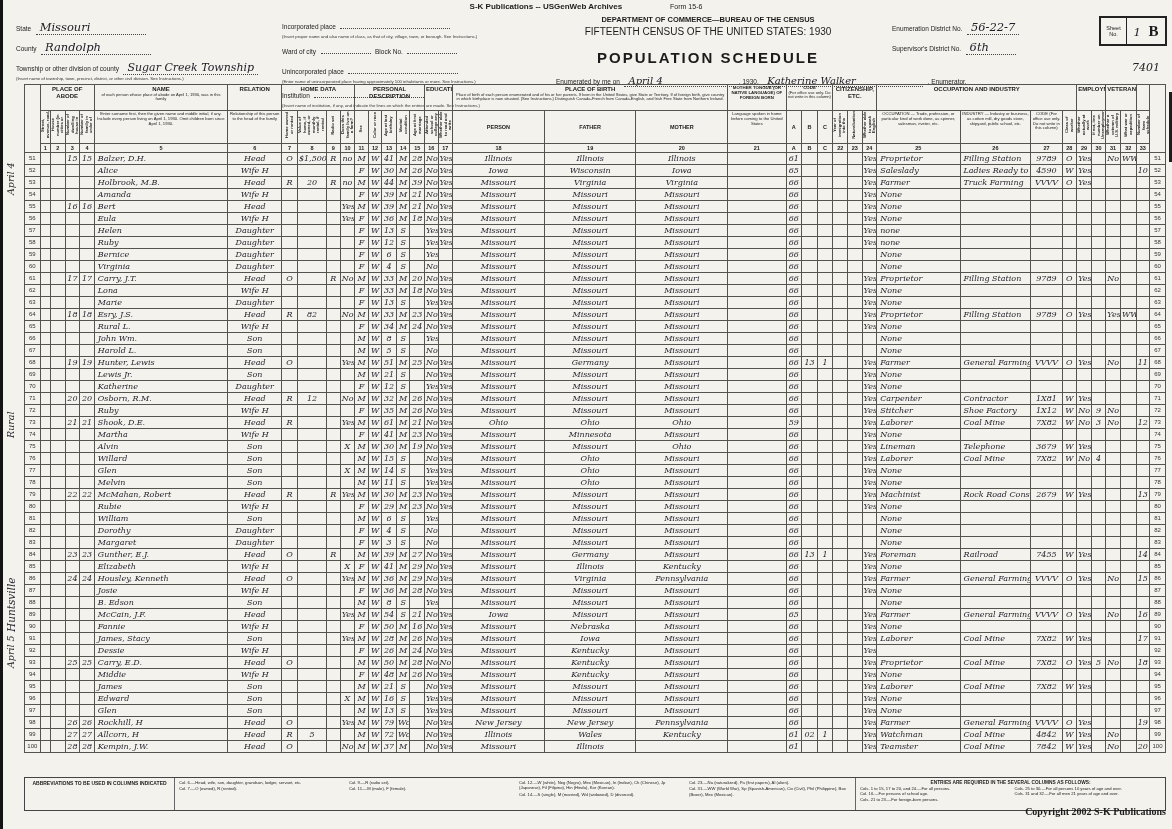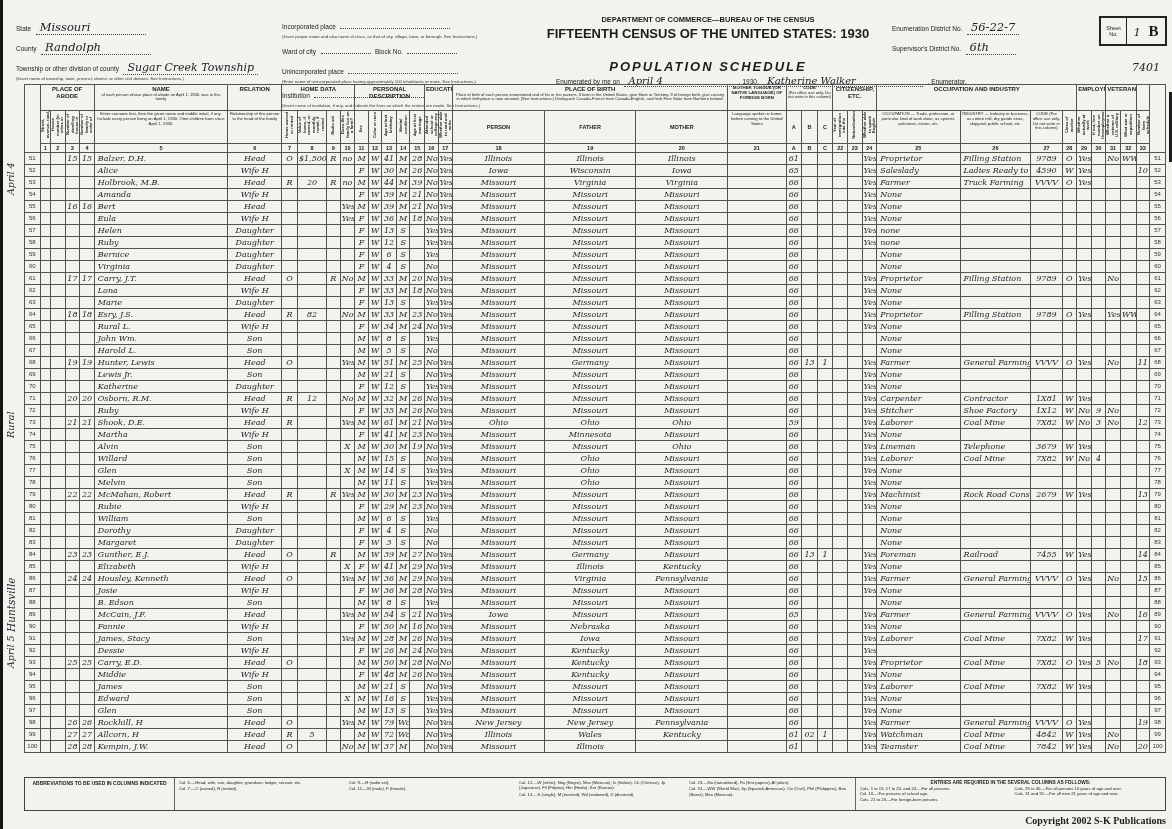--- a/index.html
+++ b/index.html
@@ -21,22 +21,22 @@
   .htitle { position:absolute; left:538px; top:2px;  width:340px; text-align:center; }
   .hright { position:absolute; right:80px; top:4px;  width:200px; }
   .frow { margin-bottom:2px; white-space:nowrap; }
   .pl { font-size:6.5px; }
   .tiny { font-size:4.3px; color:#333; display:block; line-height:1.1; white-space:normal; }
   .fill { display:inline-block; border-bottom:1px dotted #444; min-width:110px; padding:0 4px; }
   .fill.short { min-width:50px; }
   .hw { font-family:"DejaVu Serif", serif; font-style:italic; color:#20202a; }
   .hw-lg { font-size:11.5px; line-height:1; }
   .dept { font-size:7.5px; font-weight:bold; }
-  .census-title { font-size:13px; font-weight:bold; margin-top:2px; }
-  .sched { font-size:13px; font-weight:bold; letter-spacing:2px; margin-top:18px;font-style:italic; }
+  .census-title { font-size:10px; font-weight:normal; margin-top:2px; }
+  .sched { font-size:15px; font-weight:bold; letter-spacing:2px; margin-top:12px; }
   .sheetbox { position:absolute; right:5px; top:3px; width:68px; height:30px; border:2px solid #222;
               display:flex; align-items:center; }
   .sheetbox .pl { font-size:5.5px; padding:1px; border-right:1px solid #222; height:100%; display:flex; align-items:center; width:26px; white-space:normal; text-align:center; }
   .sheetvals { flex:1; text-align:center; }
   .bigB { font-size:15px; font-weight:bold; font-family:"Liberation Serif", serif; margin-left:3px; }
   .stamp { position:absolute; right:12px; top:48px; font-size:11px; }
   .enumline { position:absolute; left:556px; top:57px; width:590px; white-space:nowrap; }
   .enumline .hw { font-size:10px; }
 
   
@@ -74,30 +74,34 @@
   .footer { position:absolute; left:24px; right:6px; top:777px; height:34px; border:1px solid #444;
             display:flex; background:#f4f2ec; overflow:hidden; }
   .abox { width:150px; border-right:1px solid #666; padding:2px; font-weight:bold; font-size:5px;
           text-align:center; line-height:1.3; }
   .notes { flex:1; padding:2px 4px; column-count:4; column-gap:8px; font-size:4.2px; line-height:1.25; }
   .notes div { break-inside:avoid; margin-bottom:1px; }
   .ebox { width:310px; border-left:1px solid #666; padding:2px 4px; }
   .etitle { font-weight:bold; font-size:4.8px; text-align:center; }
   .eitems { column-count:2; column-gap:8px; font-size:4.2px; line-height:1.25; margin-top:1px; }
   .eitems div { break-inside:avoid; }
-  .copyright { position:absolute; right:6px; bottom:3px; font-size:10px; font-weight:bold;
+  .copyright { position:absolute; right:6px; bottom:12px; font-size:10px; font-weight:bold;
                font-family:"Liberation Serif", serif; }
 </style>
 </head>
 <body>
 
 <div class="page">
   <div class="edge-left"></div>
   <div class="streak"></div>
 
+  <div class="banner">
+    <span>S-K Publications -- USGenWeb Archives</span>
+    <span class="form-no">Form 15-6</span>
+  </div>
 
   <div class="header">
     <div class="hleft">
       <div class="frow">
         <span class="pl">State</span>
         <span class="fill hw hw-lg">Missouri</span>
       </div>
       <div class="frow">
         <span class="pl">County</span>
         <span class="fill hw hw-lg">Randolph</span>

